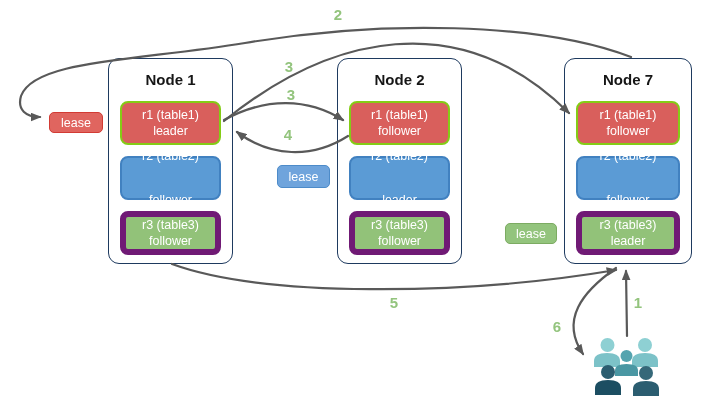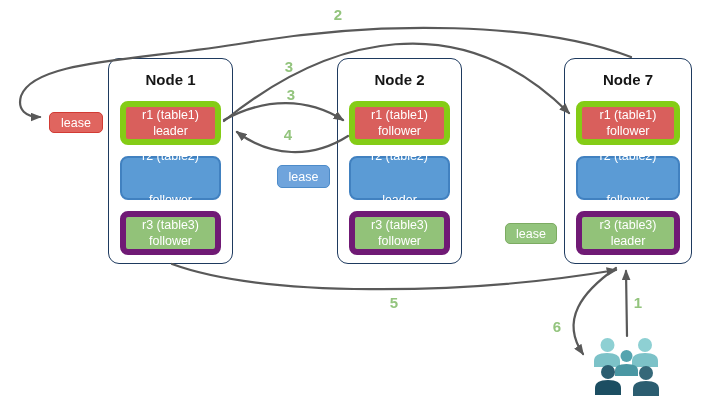--- a/index.html
+++ b/index.html
@@ -13,21 +13,21 @@
   }
   .node-title{
     position:absolute;top:12px;left:0;right:0;text-align:center;
     font-size:15px;font-weight:bold;color:#161616;
   }
   .replica{
     position:absolute;left:11px;right:11px;height:44px;border-radius:8px;
     box-sizing:border-box;display:flex;flex-direction:column;align-items:center;justify-content:center;
     color:#ffffff;font-size:12.5px;line-height:1.32;text-align:center;
   }
-  .replica.red{background:#d95f5c;border:6px solid #84cc16;}
+  .replica.red{background:#d95f5c;border:2px solid #84cc16;}
   .replica.blue{background:#5b9bd5;border:2px solid #4181c0;gap:28px;}
   .replica.green{background:#92c279;border:6px solid #701a75;}
   .r-top{top:42px;} .r-mid{top:97px;} .r-bot{top:152px;}
   .lease{
     position:absolute;box-sizing:border-box;border-radius:5px;color:#ffffff;
     font-size:12.5px;display:flex;align-items:center;justify-content:center;
   }
   .lease.red{left:49px;top:112px;width:54px;height:21px;background:#e0655f;border:1.6px solid #d23b34;}
   .lease.blue{left:277px;top:165px;width:53px;height:23px;background:#6fa4dc;border:1.6px solid #4d8bc9;}
   .lease.green{left:505px;top:223px;width:52px;height:21px;background:#93c47d;border:1.6px solid #7cab62;}

